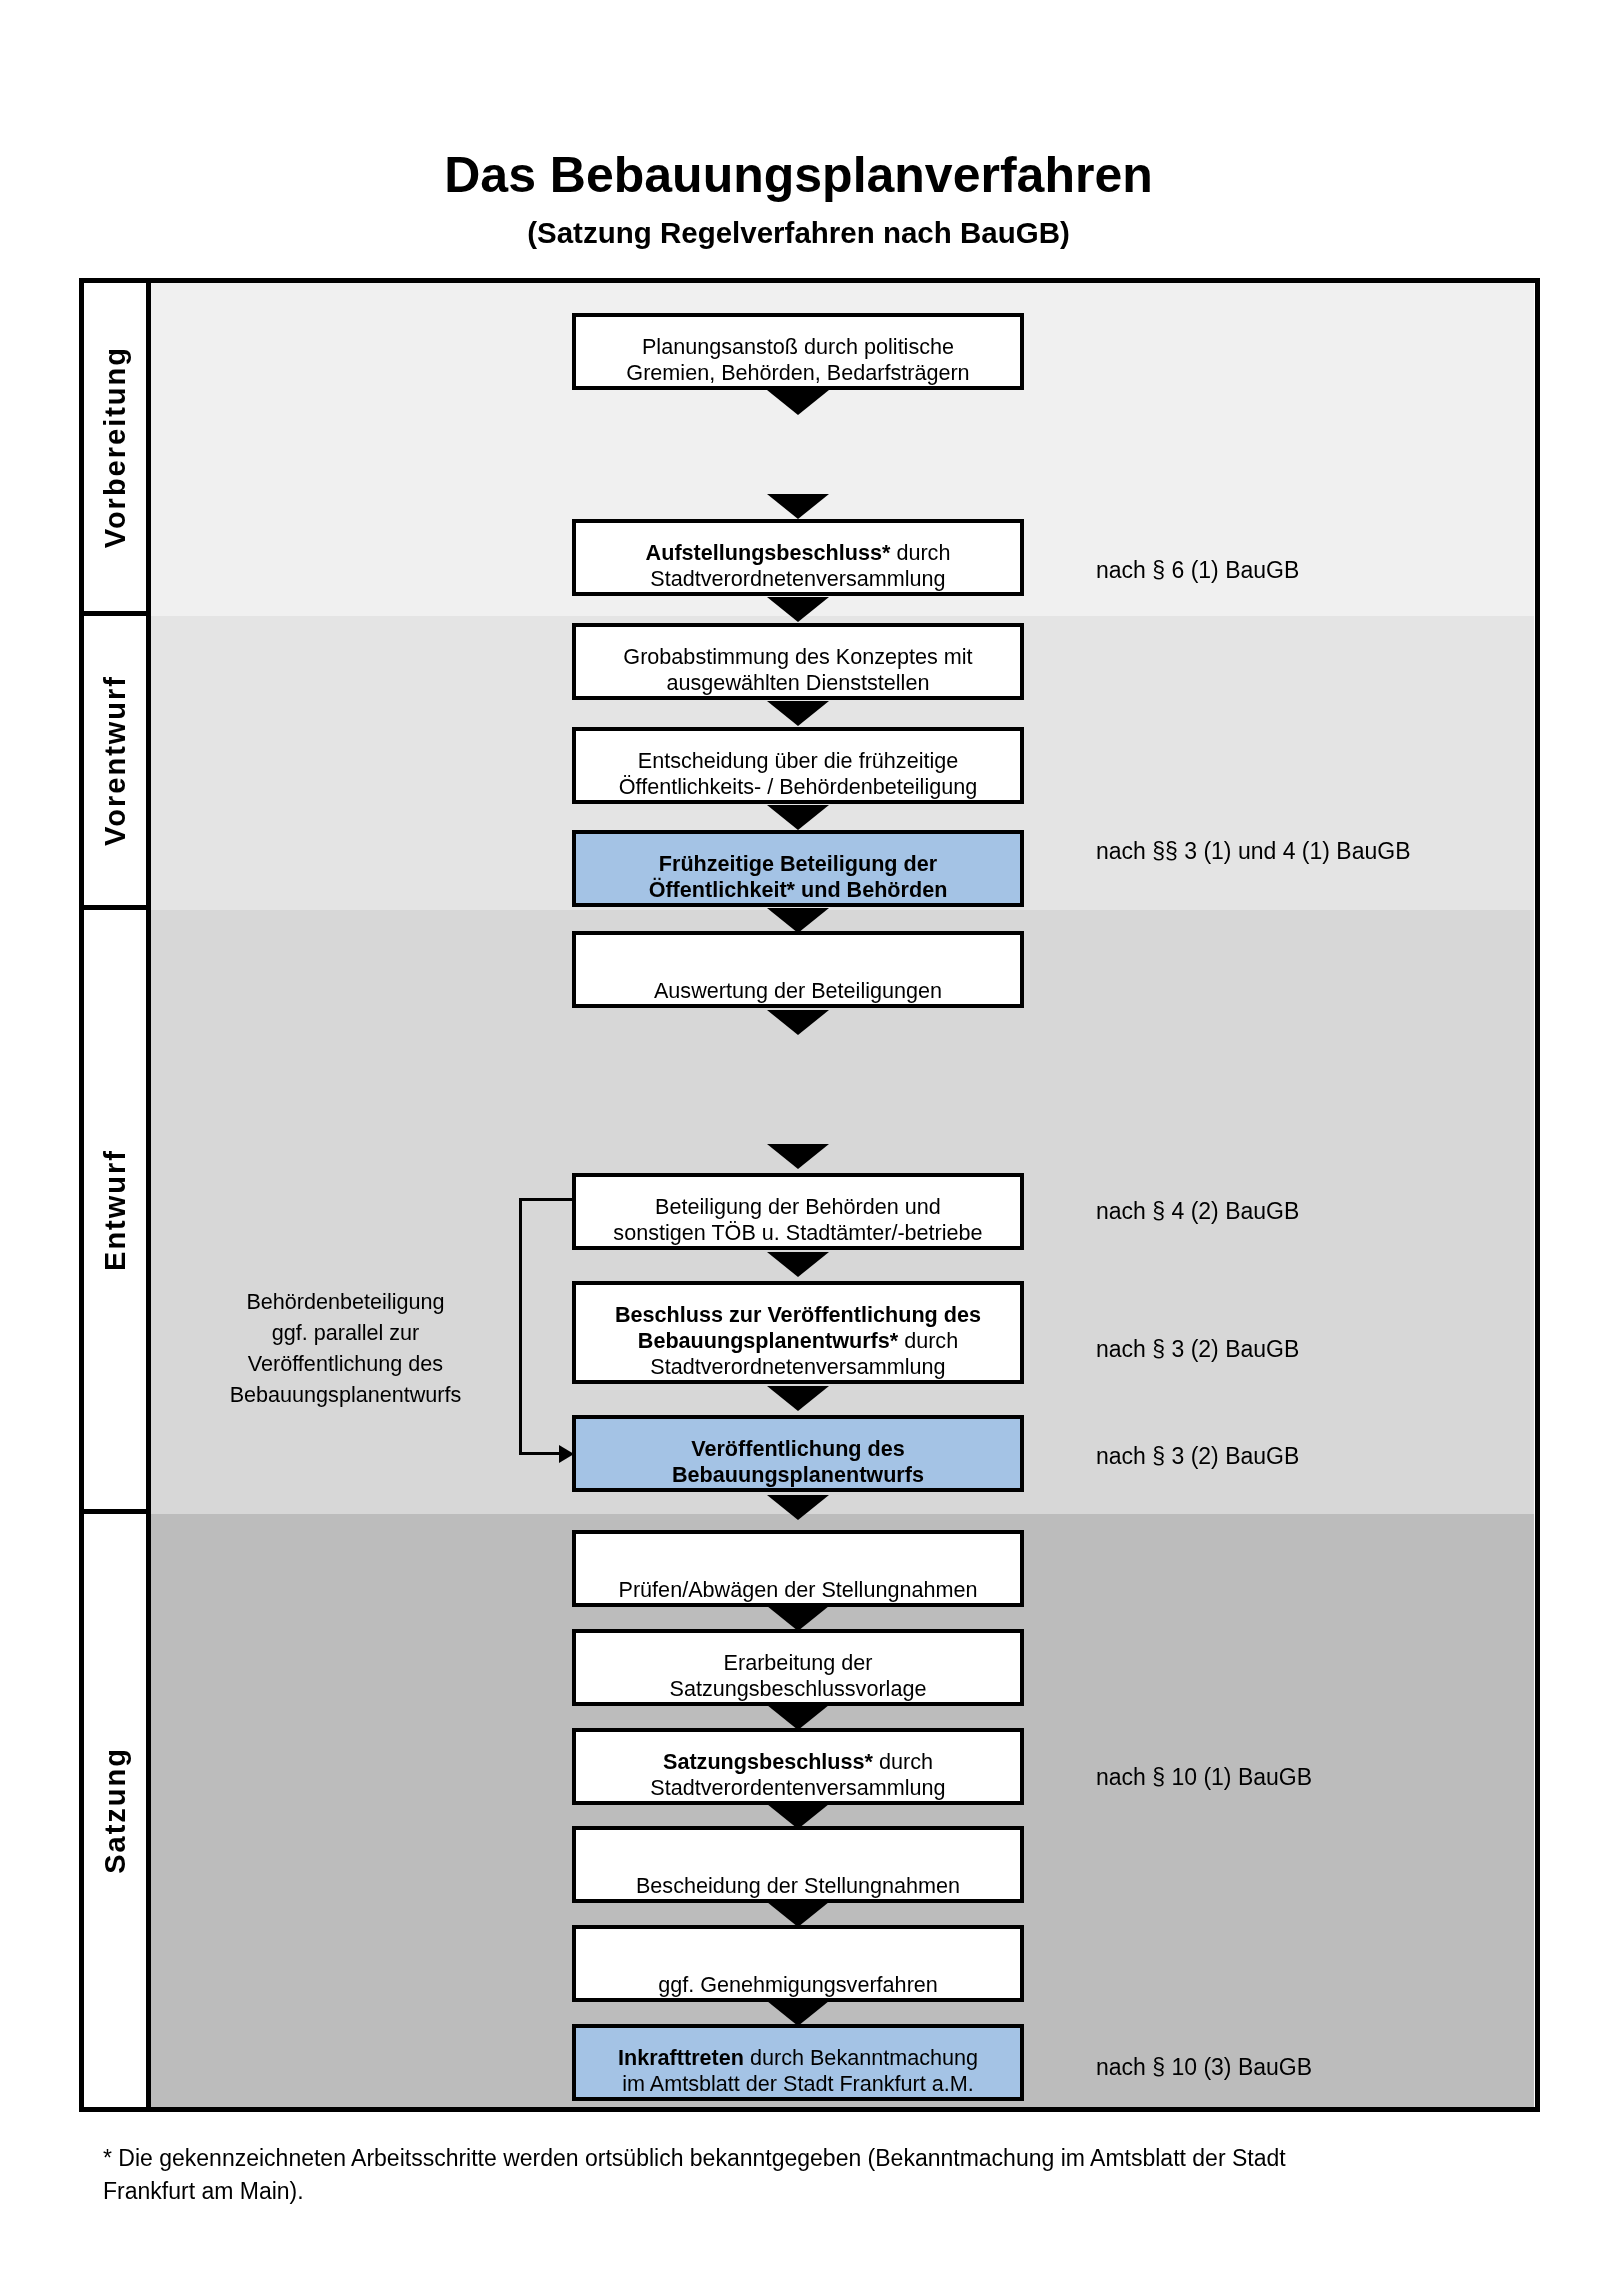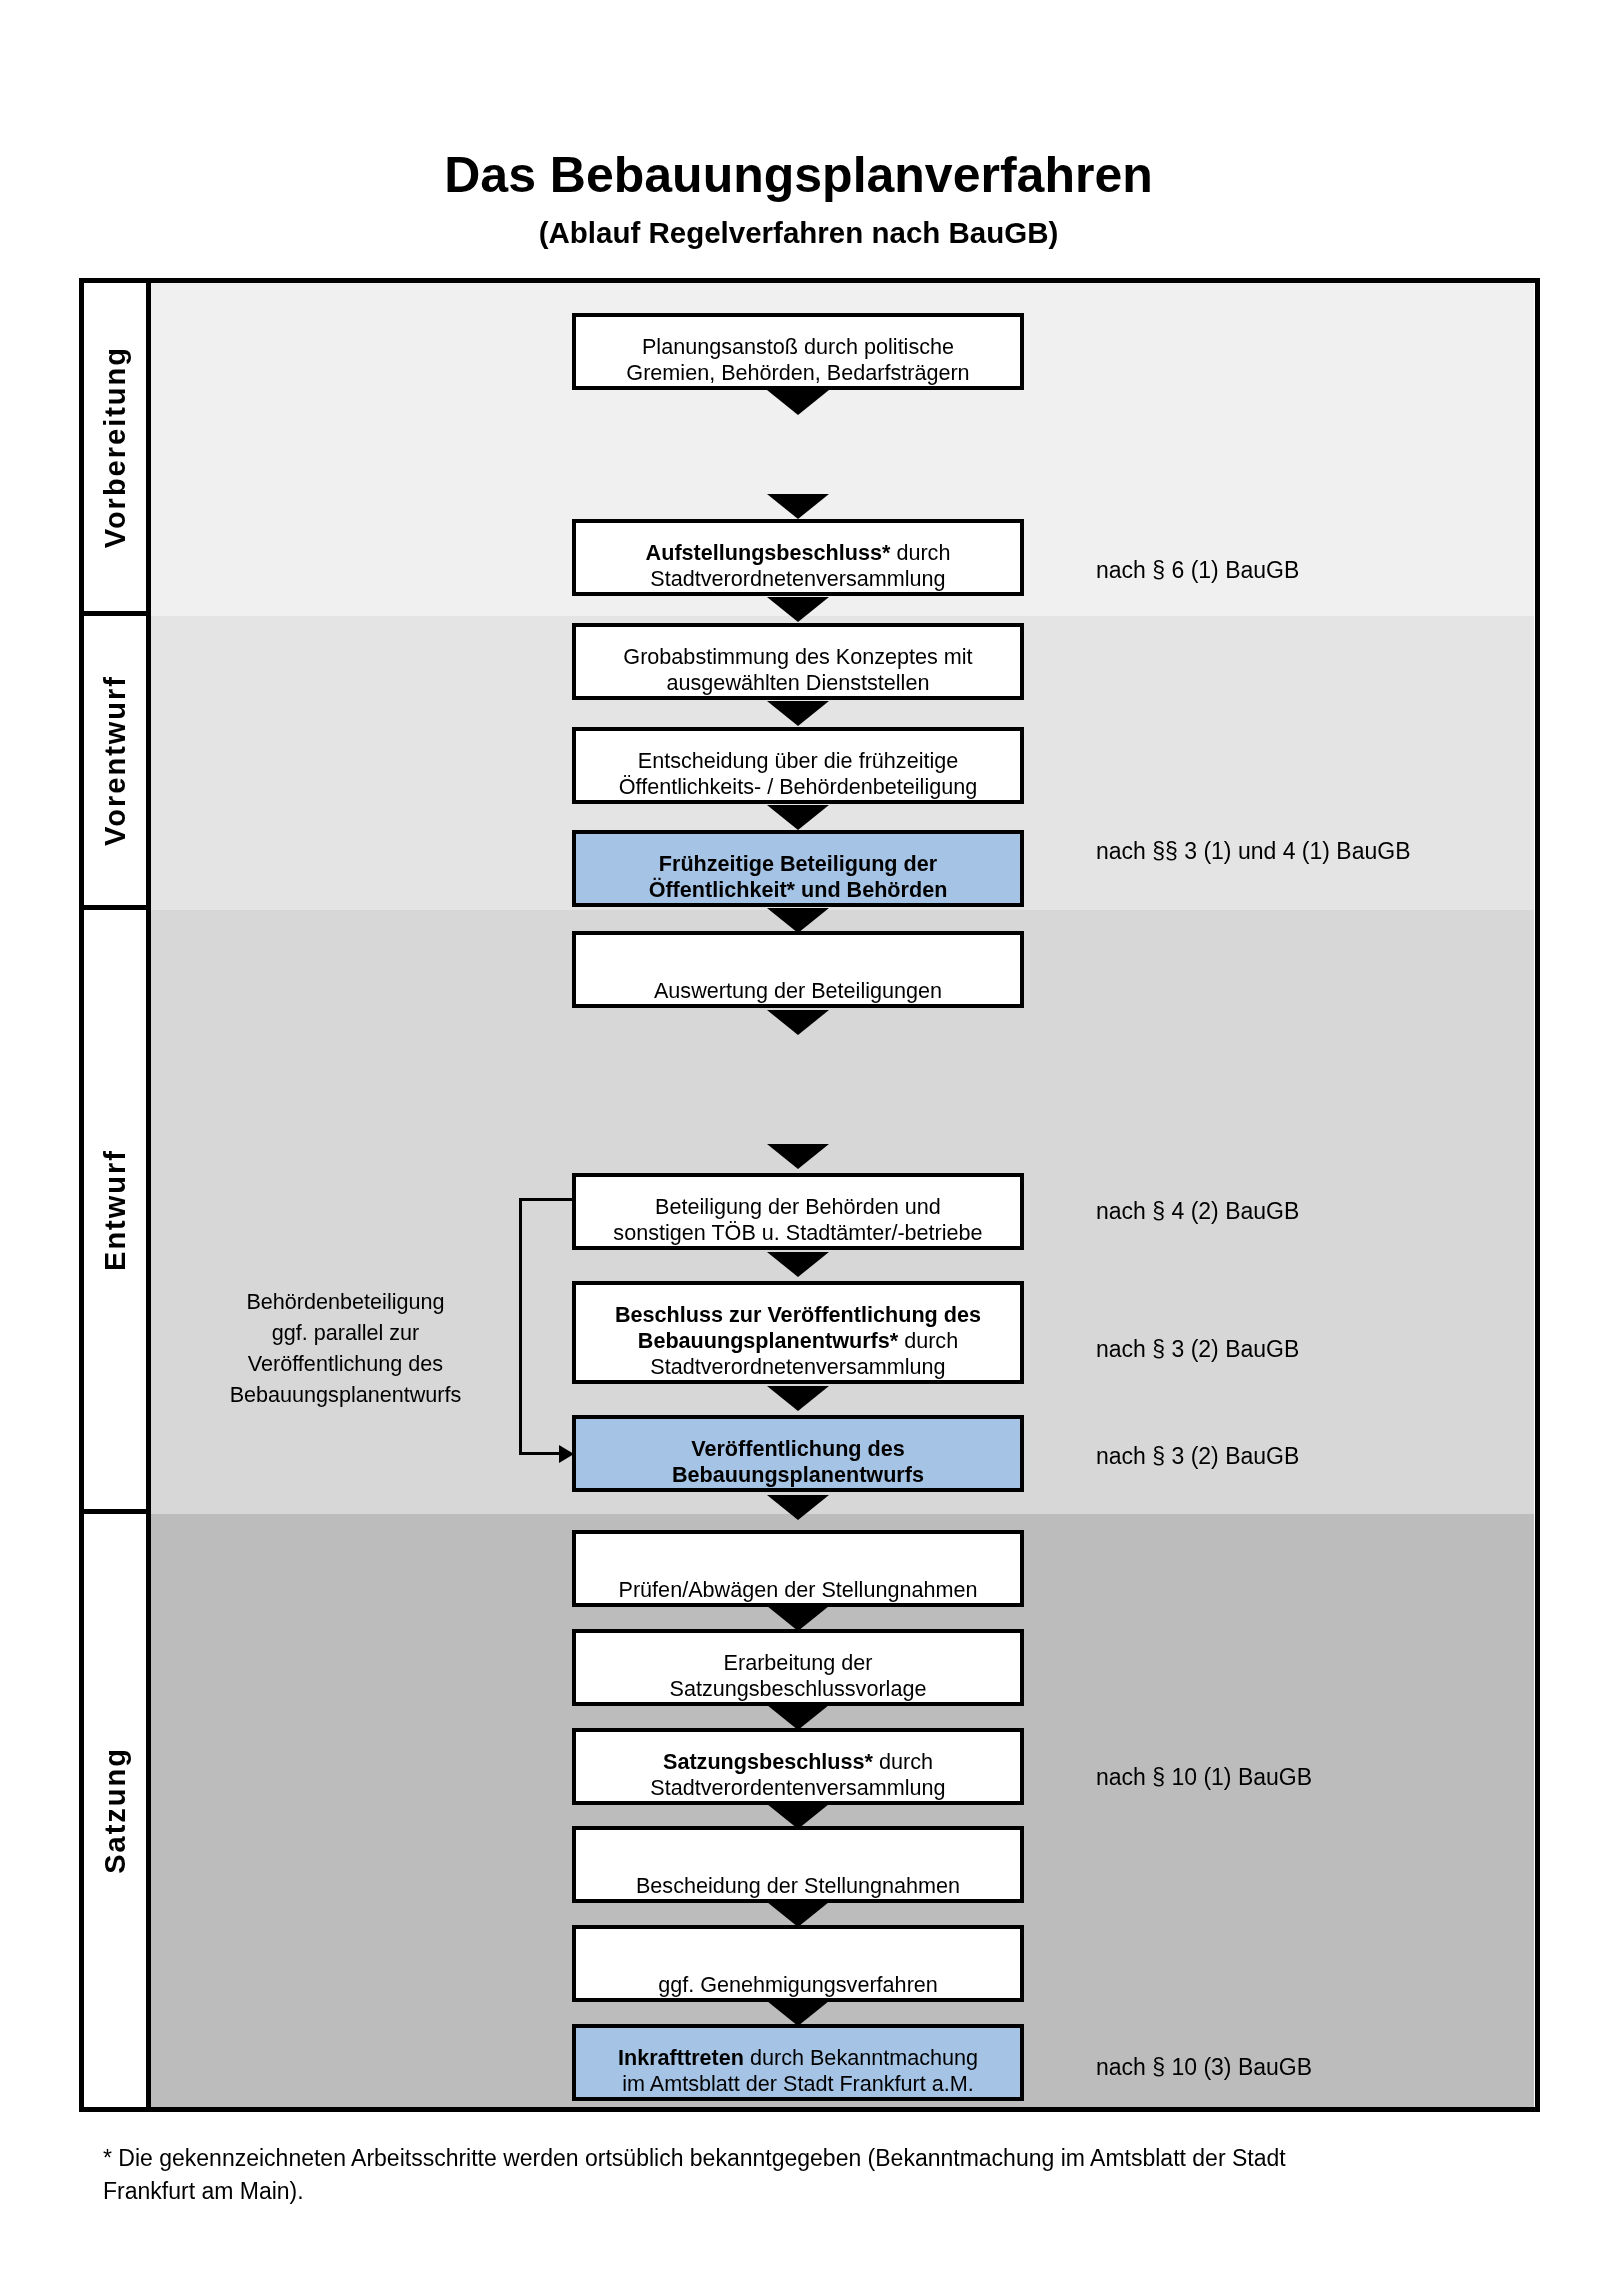--- a/index.html
+++ b/index.html
@@ -46,21 +46,21 @@
        border-bottom:9.2px solid transparent;}
   .footnote{position:absolute;left:103px;top:2142px;width:1447px;font-size:23px;
        line-height:33px;white-space:pre-line;}
 </style>
 </head>
 <body>
 
 <div class="page">
 
   <div class="title">Das Bebauungsplanverfahren</div>
-  <div class="subtitle">(Ablauf Regelverfahren nach BauGB)</div>
+  <div class="subtitle">(Satzung Regelverfahren nach BauGB)</div>
 
   <div class="frame">
     <div class="inner">
 
       <div class="bands">
         <div class="band b1" style="height:333px"></div>
         <div class="band b2" style="height:294px"></div>
         <div class="band b3" style="height:604px"></div>
         <div class="band b4" style="flex:1"></div>
       </div>

